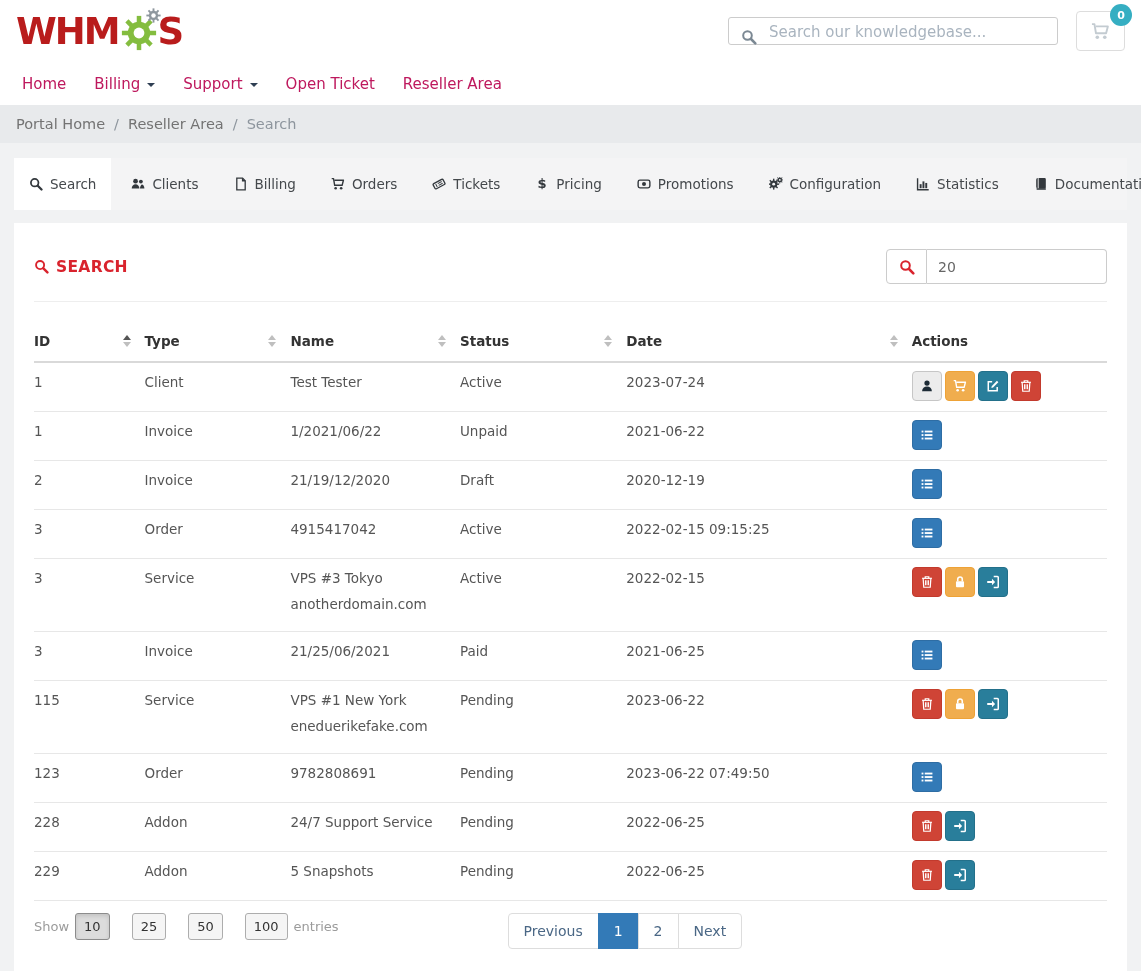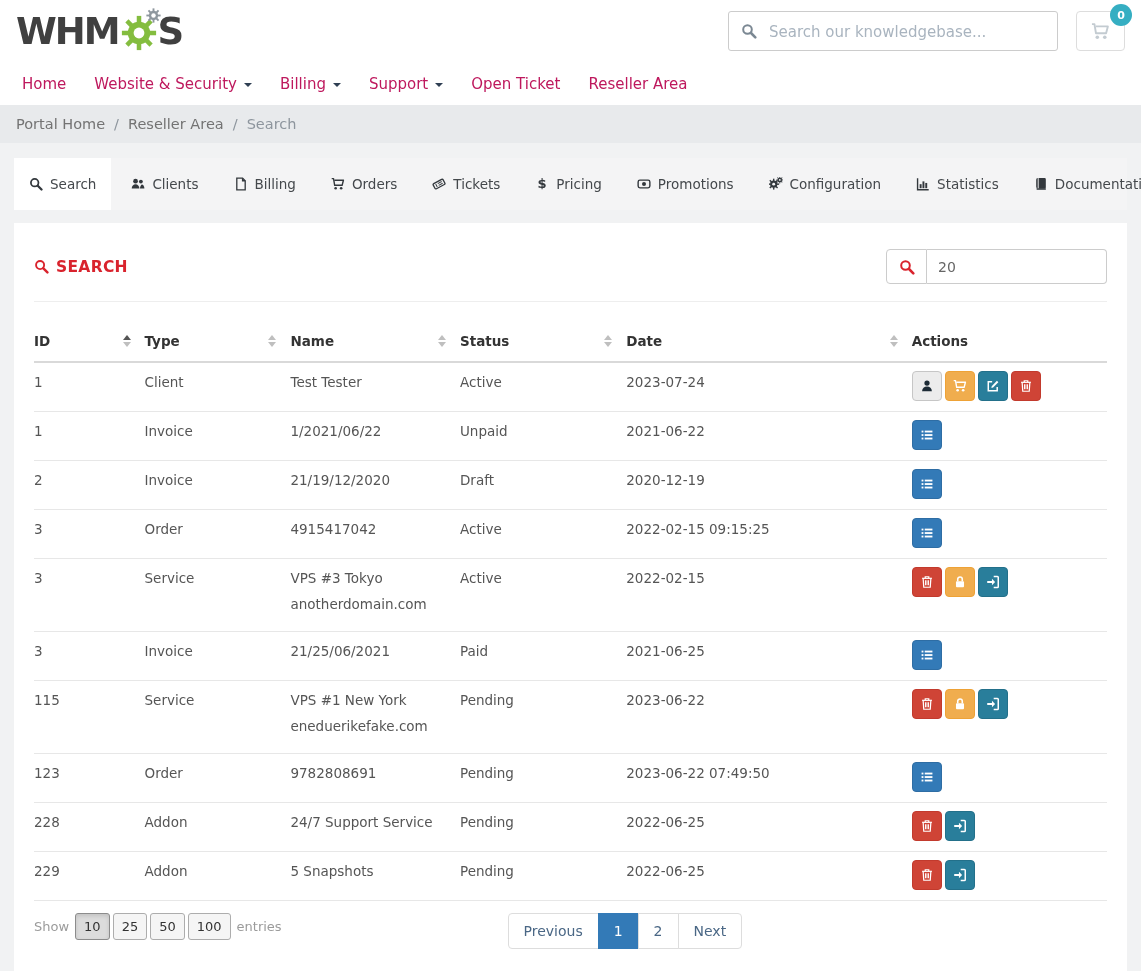--- a/index.html
+++ b/index.html
@@ -6,27 +6,27 @@
   html,body { width:1141px; height:971px; }
   body {
     font-family:"DejaVu Sans","Liberation Sans",sans-serif;
     background:#f1f2f3; color:#555; overflow:hidden;
   }
   svg { display:block; }
 
   
   .top-header { background:#fff; height:62px; display:flex; align-items:center; padding:0 16px; }
   .logo { display:flex; align-items:flex-end; cursor:pointer; user-select:none; }
-  .logo-txt { font-size:37px; font-weight:bold; color:#404040; letter-spacing:-2px; line-height:1; }
+  .logo-txt { font-size:37px; font-weight:bold; color:#b91c1c; letter-spacing:-2px; line-height:1; }
   .logo-gear { position:relative; width:36px; height:36px; margin:0 1px -1px 2px; }
   .logo-gear .small-gear { position:absolute; top:-7px; right:-4px; }
   .header-right { margin-left:auto; display:flex; align-items:center; gap:18px; }
   .kb-search { position:relative; width:330px; }
   .kb-search input {
-    width:100%; height:40px; border:1px solid #ccc; border-radius:3px;
+    width:100%; height:28px; border:1px solid #ccc; border-radius:3px;
     padding:2px 12px 0 40px; font-size:15px; color:#737373; outline:none;
     font-family:inherit;
   }
   .kb-search input::placeholder { color:#a9b4bf; }
   .kb-search .kb-icon { position:absolute; left:13px; top:12px; color:#7b8893; }
   .cart-btn { position:relative; width:49px; height:40px; background:#fff; border:1px solid #ddd; border-radius:4px; display:flex; align-items:center; justify-content:center; color:#c3cbd1; cursor:pointer; }
   .cart-badge { position:absolute; top:-8px; right:-8px; width:22px; height:22px; border-radius:50%; background:#35aec2; color:#fff; font-size:11px; font-weight:bold; display:flex; align-items:center; justify-content:center; }
 
   
   .navbar { background:#fff; height:43px; display:flex; align-items:center; padding:0 16px; }
@@ -153,24 +153,20 @@
     </div>
   </div>
 </div>
 
 <div class="navbar">
   <div id="nav-items" style="display:flex;height:100%;align-items:center;">
       <div class="nav-item">
         <span>Home</span>
       </div>
       <div class="nav-item">
-        <span>Website &amp; Security</span>
-        <span class="caret"></span>
-      </div>
-      <div class="nav-item">
         <span>Billing</span>
         <span class="caret"></span>
       </div>
       <div class="nav-item">
         <span>Support</span>
         <span class="caret"></span>
       </div>
       <div class="nav-item">
         <span>Open Ticket</span>
       </div>
@@ -654,21 +650,21 @@
                 </svg>
               </span>
             </span></td>
         </tr>
       </tbody>
   </table>
 
   <div class="tfoot-bar">
     <div class="tf-left">
       <span class="tf-label">Show</span>
-      <span id="size-buttons" style="display:flex;gap:3px;">
+      <span id="size-buttons" style="display:flex;gap:22px;">
           <span class="size-btn active">10</span>
           <span class="size-btn">25</span>
           <span class="size-btn">50</span>
           <span class="size-btn">100</span>
         </span>
       <span class="tf-label">entries</span>
     </div>
     <div class="tf-right">
         <div class="pager" id="pager">
           <span class="page-btn">Previous</span>

